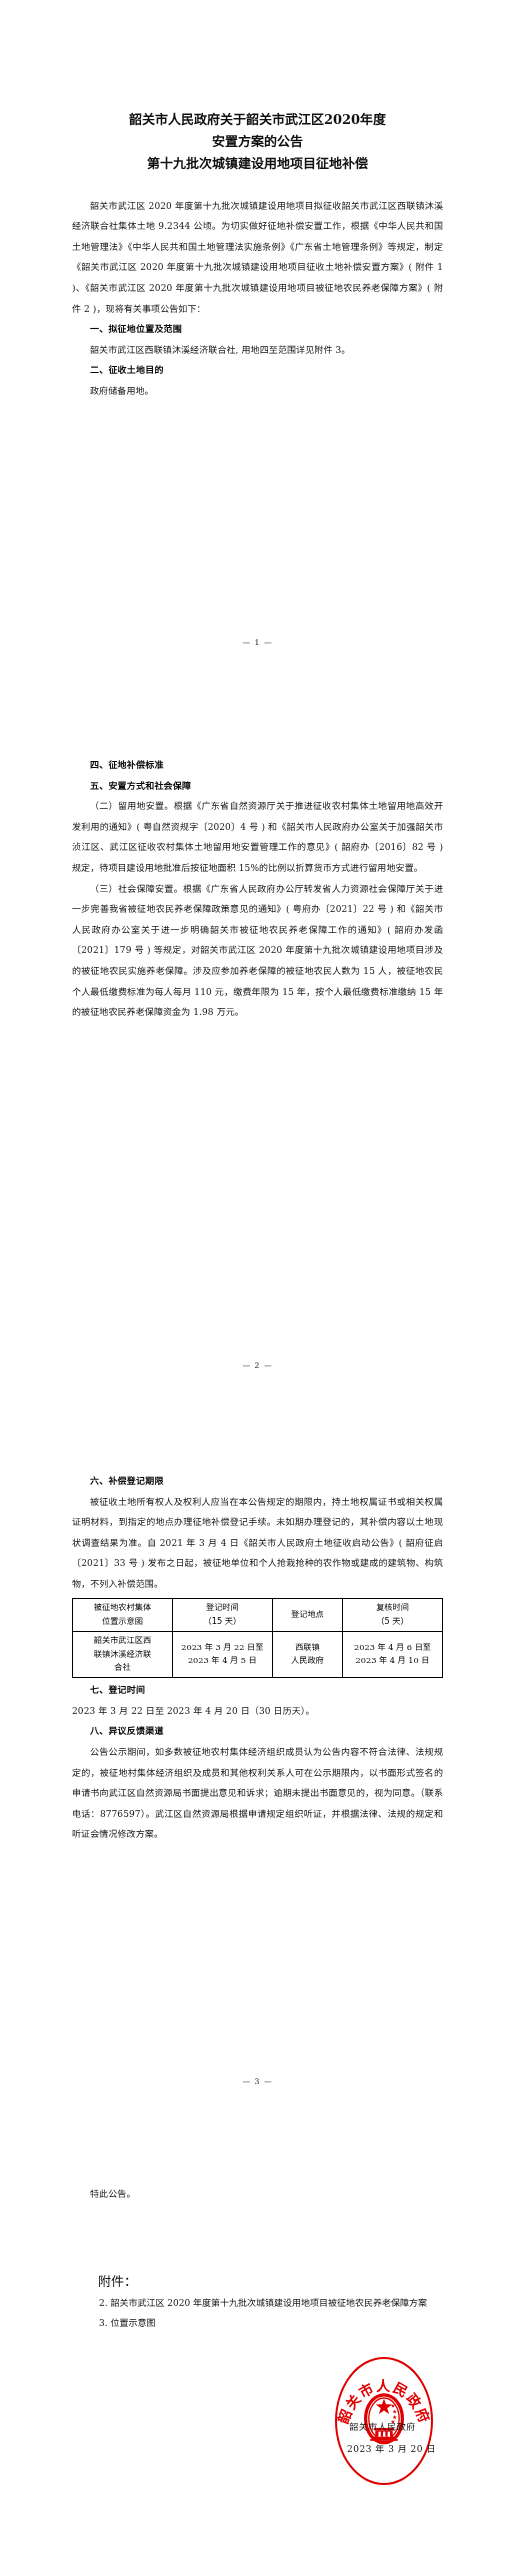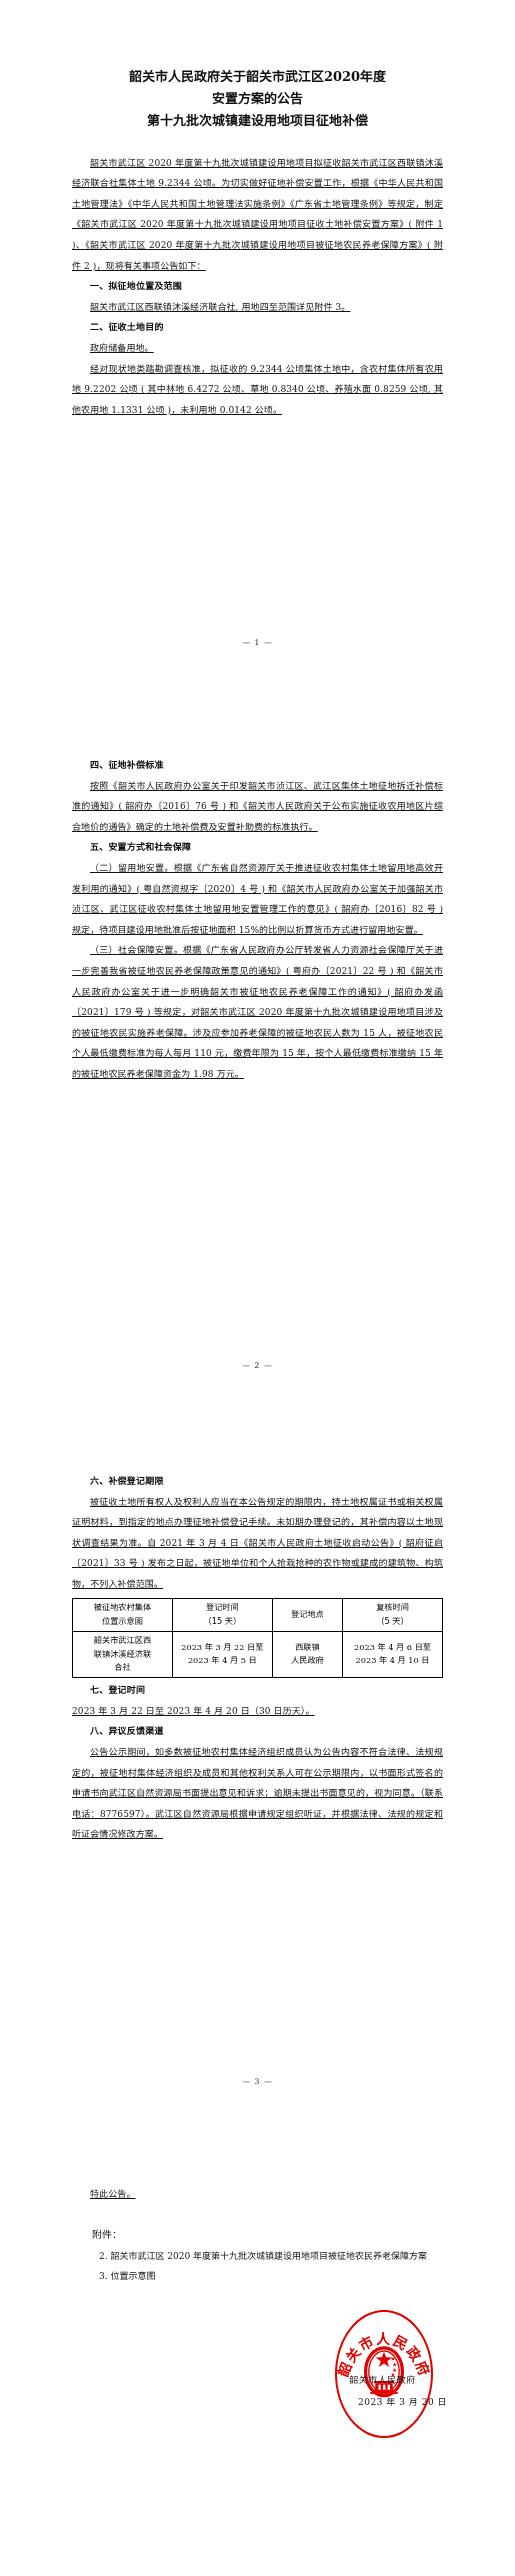--- a/index.html
+++ b/index.html
@@ -20,21 +20,21 @@
     position: relative;
   }
 
   
   .page {
     width: 515px;
     position: relative;
     padding: 0 72px;
   }
 
-  .page-1 { height: 690px; padding-top: 66px; }
+  .page-1 { height: 690px; padding-top: 109px; }
   .page-2 { height: 716px; padding-top: 65px; }
   .page-3 { height: 716px; padding-top: 65px; }
   .page-4 { height: 792px; padding-top: 62px; }
 
   
   .doc-title {
     font-family: "DejaVu Serif", "Liberation Serif", serif;
     font-weight: bold;
     font-size: 13px;
     line-height: 22px;
@@ -46,21 +46,20 @@
 
   
   .body-text {
     font-size: 9px;
     line-height: 20.6px;
     text-align: justify;
     text-justify: inter-ideograph;
     text-align-last: left;
     color: #121212;
     letter-spacing: 0.1px;
-    text-decoration: underline;
   }
   .indent { text-indent: 2em; }
 
   .section-head {
     font-family: Liberation Sans, sans-serif;
     font-weight: bold;
     font-size: 9px;
     line-height: 20.6px;
     text-indent: 2em;
     color: #0a0a0a;
@@ -106,24 +105,25 @@
     font-family: "DejaVu Sans", "Liberation Sans", sans-serif;
     letter-spacing: 0px;
   }
   .col-a { width: 27%; }
   .col-b { width: 27%; }
   .col-c { width: 19%; }
   .col-d { width: 27%; }
 
   
   .attach-line {
-    font-size: 10px;
+    font-size: 13px;
     line-height: 20.6px;
     color: #121212;
     text-indent: 2em;
+    margin-top: 47px;
   }
   .attach-item {
     font-size: 9px;
     line-height: 20.6px;
     color: #121212;
     padding-left: 4.1em;
     text-indent: -1.1em;
   }
 
   
@@ -164,24 +164,24 @@
     top: 66px;
     width: 155px;
     text-align: center;
     font-size: 9px;
     line-height: 20.6px;
     color: #121212;
     letter-spacing: 0.5px;
   }
   .sig-date {
     position: absolute;
-    left: 220px;
+    left: 242px;
     top: 88px;
     width: 155px;
-    text-align: right;
+    text-align: center;
     font-size: 9px;
     line-height: 20.6px;
     color: #121212;
     letter-spacing: 0.5px;
   }
 </style>
 </head>
 <body>
 
 <div class="doc">
@@ -197,29 +197,27 @@
     <div class="spacer-line"></div>
 
     <p class="body-text indent">韶关市武江区 2020 年度第十九批次城镇建设用地项目拟征收韶关市武江区西联镇沐溪经济联合社集体土地 9.2344 公顷。为切实做好征地补偿安置工作，根据《中华人民共和国土地管理法》《中华人民共和国土地管理法实施条例》《广东省土地管理条例》等规定，制定《韶关市武江区 2020 年度第十九批次城镇建设用地项目征收土地补偿安置方案》( 附件 1 )、《韶关市武江区 2020 年度第十九批次城镇建设用地项目被征地农民养老保障方案》( 附件 2 )，现将有关事项公告如下：</p>
 
     <div class="section-head">一、拟征地位置及范围</div>
     <p class="body-text indent">韶关市武江区西联镇沐溪经济联合社, 用地四至范围详见附件 3。</p>
 
     <div class="section-head">二、征收土地目的</div>
     <p class="body-text indent">政府储备用地。</p>
 
-    <p class="body-text indent">经对现状地类踏勘调查核准，拟征收的 9.2344 公顷集体土地中，含农村集体所有农用地 9.2202 公顷 ( 其中林地 6.4272 公顷、草地 0.8340 公顷、养殖水面 0.8259 公顷, 其他农用地 1.1331 公顷 )，未利用地 0.0142 公顷。</p>
 
     <div class="page-num pn-1">— 1 —</div>
   </div>
 
   <div class="page page-2">
 
     <div class="section-head">四、征地补偿标准</div>
-    <p class="body-text indent">按照《韶关市人民政府办公室关于印发韶关市浈江区、武江区集体土地征地拆迁补偿标准的通知》( 韶府办〔2016〕76 号 ) 和《韶关市人民政府关于公布实施征收农用地区片综合地价的通告》确定的土地补偿费及安置补助费的标准执行。</p>
 
     <div class="section-head">五、安置方式和社会保障</div>
     <p class="body-text indent">（二）留用地安置。根据《广东省自然资源厅关于推进征收农村集体土地留用地高效开发利用的通知》( 粤自然资规字〔2020〕4 号 ) 和《韶关市人民政府办公室关于加强韶关市浈江区、武江区征收农村集体土地留用地安置管理工作的意见》( 韶府办〔2016〕82 号 ) 规定，待项目建设用地批准后按征地面积 15%的比例以折算货币方式进行留用地安置。</p>
     <p class="body-text indent">（三）社会保障安置。根据《广东省人民政府办公厅转发省人力资源社会保障厅关于进一步完善我省被征地农民养老保障政策意见的通知》( 粤府办〔2021〕22 号 ) 和《韶关市人民政府办公室关于进一步明确韶关市被征地农民养老保障工作的通知》( 韶府办发函〔2021〕179 号 ) 等规定，对韶关市武江区 2020 年度第十九批次城镇建设用地项目涉及的被征地农民实施养老保障。涉及应参加养老保障的被征地农民人数为 15 人，被征地农民个人最低缴费标准为每人每月 110 元，缴费年限为 15 年，按个人最低缴费标准缴纳 15 年的被征地农民养老保障资金为 1.98 万元。</p>
 
     <div class="page-num pn-2">— 2 —</div>
   </div>
 
   <div class="page page-3">
 

